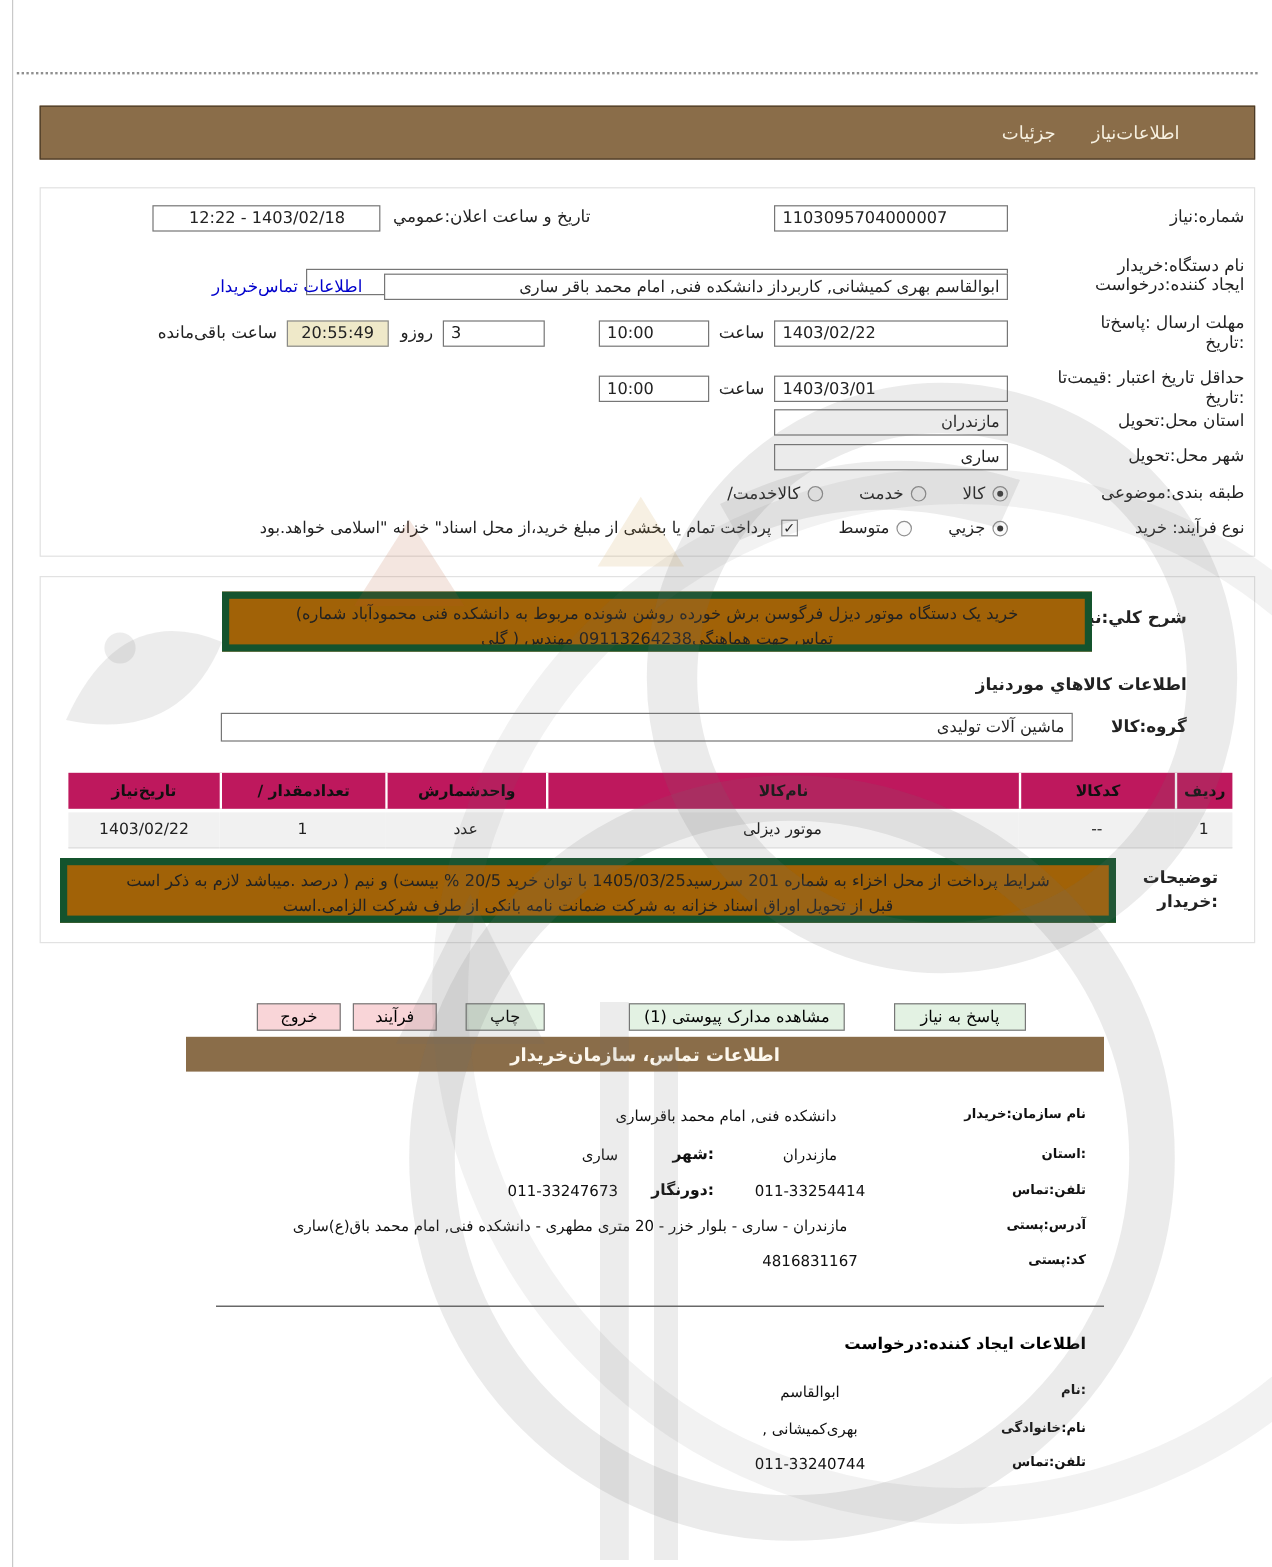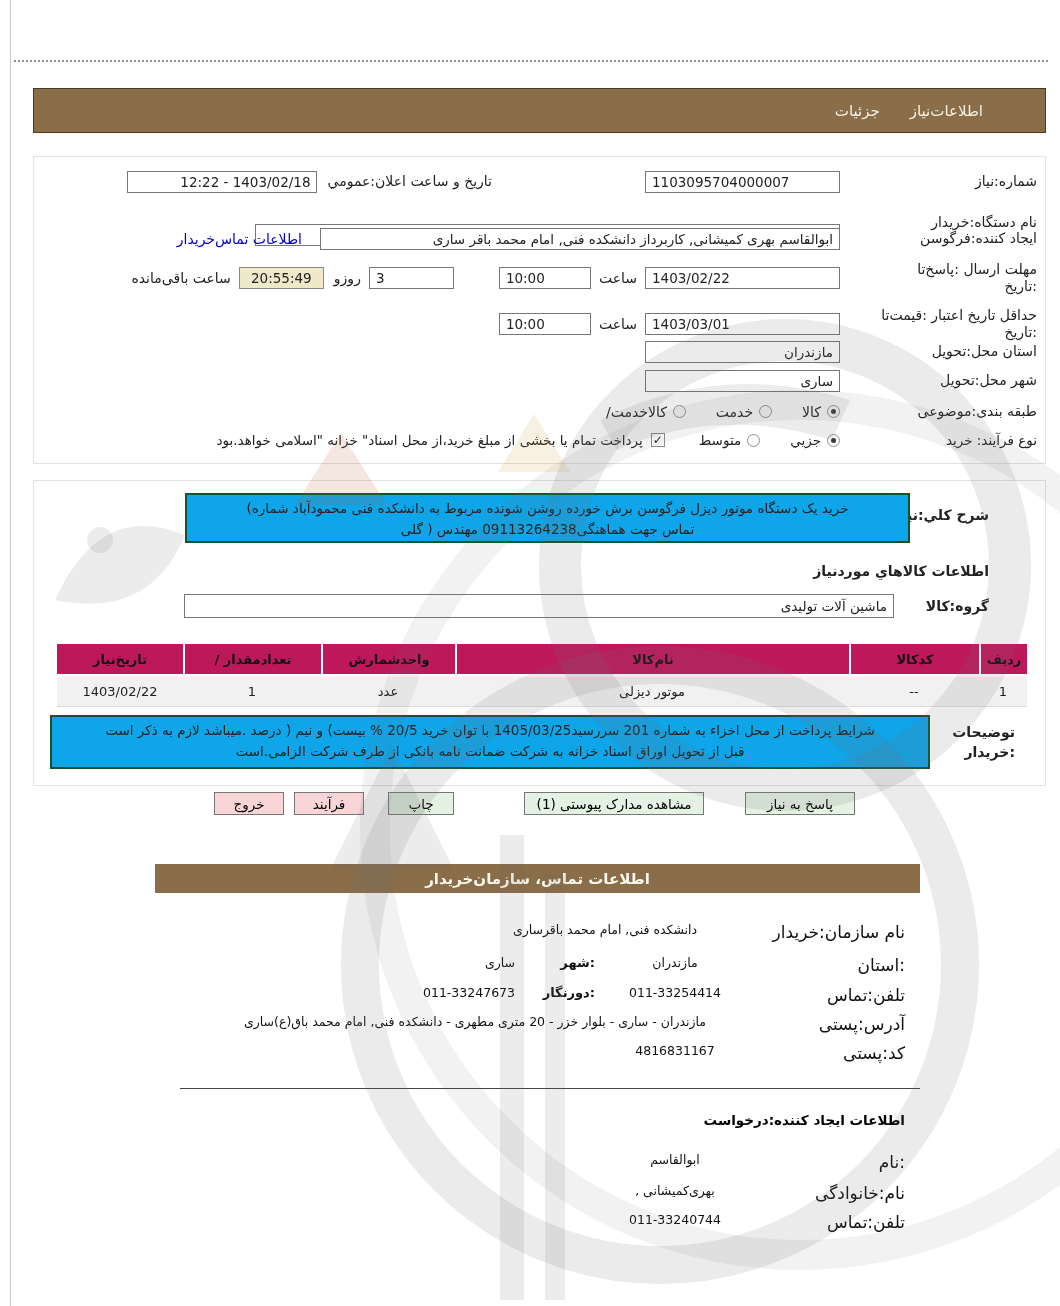--- a/index.html
+++ b/index.html
@@ -27,44 +27,44 @@
   .link { color:#0000cc; font-size:14px; cursor:pointer; }
   .countdown { height:22px; background:#efe9c9; border:1px solid #8a8a8a; width:85px;
                display:flex; align-items:center; justify-content:center; font-size:13.5px; }
   .radio { width:13px; height:13px; border-radius:50%; border:1px solid #909090; background:#fbfbfb;
            position:relative; flex:0 0 auto; }
   .radio.selected::after { content:""; position:absolute; inset:3px; border-radius:50%; background:#3a3a3a; }
   .checkbox { width:14px; height:14px; border:1px solid #8a8a8a; background:#fff; position:relative;
               flex:0 0 auto; font-size:12px; line-height:12px; text-align:center; color:#222; }
   .checkbox.checked::after { content:"✓"; position:absolute; inset:0; }
 
-  .descbox { position:absolute; border:2px solid #14532d; background:#0ea5e9; text-align:center;
+  .descbox { position:absolute; border:6px solid #14532d; background:#a16207; text-align:center;
              font-size:13.5px; line-height:1.55; padding:3px 10px; overflow:hidden;margin-left:11px; }
   .boldlbl { position:absolute; font-weight:bold; font-size:14px; text-align:right; }
 
   .tbl { position:absolute; }
   .trow { display:flex; }
   .tcell { padding:0 6px; display:flex; align-items:center; justify-content:center;
            font-size:13px; height:30px; flex:0 0 auto; }
   .thead .tcell { background:#be185d; font-weight:bold; color:#111; border-left:2px solid #fff; }
   .thead .tcell:last-child { border-left:none; }
   .tbody { margin-top:3px; }
   .tbody .tcell { background:#f1f1f1; border-bottom:1px solid #dcdcdc; }
 
   .btnrow { position:absolute; top:792px; right:205px; display:flex; align-items:center; }
   .btn { height:23px; border:1px solid #777; display:flex; align-items:center; justify-content:center;
-         font-size:13.5px; padding:0 6px; cursor:pointer; flex:0 0 auto; }
+         font-size:13.5px; padding:0 6px; cursor:pointer; flex:0 0 auto;margin-top:44px; }
   .btn.green { background:#e3f2e3;text-align:right; }
   .btn.pink  { background:#f9d5d8; }
 
   .bar2 { position:absolute; top:864px; left:155px; width:765px; height:29px; background:#8a6d49;
           color:#fdf8ee; font-weight:bold; font-size:15px; display:flex; align-items:center; justify-content:center; }
 
   .crow { position:absolute; right:155px; width:750px; display:flex; align-items:flex-start; font-size:12.5px; color:#111; }
-  .clbl { width:150px; font-weight:normal; font-size:17px; text-align:right; flex:0 0 auto; }
+  .clbl { width:150px; font-weight:bold; font-size:11px; text-align:right; flex:0 0 auto; }
   .cval { width:160px; text-align:center; flex:0 0 auto; }
   .clbl2 { width:80px; font-weight:bold; font-size:13px; text-align:right; flex:0 0 auto; }
   .cval2 { text-align:right; }
   .cval.wide { width:560px; }
 
   .divider { position:absolute; top:1088px; left:180px; width:740px; border-top:1px solid #444; }
   .sec2head { position:absolute; top:1112px; right:155px; font-weight:bold; font-size:13.5px; }
 
   .watermark { position:absolute; inset:0; z-index:40; pointer-events:none; }
 </style>
@@ -81,34 +81,34 @@
   </div>
 
   <div class="panel panel1">
     <div class="frow" style="top:14px;">
       <div class="lbl">شماره:نیاز</div>
       <div class="inp" style="width:195px; justify-content:flex-end;">
         <span class="ltr">1103095704000007</span>
       </div>
       <div class="sp" style="width:145px;"></div>
       <div class="lbl" style="width:auto; padding-left:10px;">تاریخ و ساعت اعلان:عمومي</div>
-      <div class="inp" style="width:190px; ">
+      <div class="inp" style="width:190px; justify-content:center;">
         <span class="ltr">12:22 - 1403/02/18</span>
       </div>
     </div>
 
     <div class="frow" style="top:43px;">
       <div class="lbl">نام دستگاه:خریدار</div>
       <div class="inp" style="width:585px;margin-top:24px;">
         <span>دانشکده فنی, امام محمد باقر ساری</span>
       </div>
     </div>
 
     <div class="frow" style="top:71px;">
-      <div class="lbl">ایجاد کننده:فرگوسن</div>
+      <div class="lbl">ایجاد کننده:درخواست</div>
       <div class="inp" style="width:520px;">
         <span>ابوالقاسم بهری کمیشانی, کاربرداز  دانشکده فنی, امام محمد باقر ساری</span>
       </div>
       <div class="sp" style="width:18px;"></div>
       <span class="link">اطلاعات تماس‌خریدار</span>
     </div>
 
     <div class="frow" style="top:101px; height:40px;">
       <div class="lbl">
         <div>مهلت ارسال :پاسخ‌تا</div>

